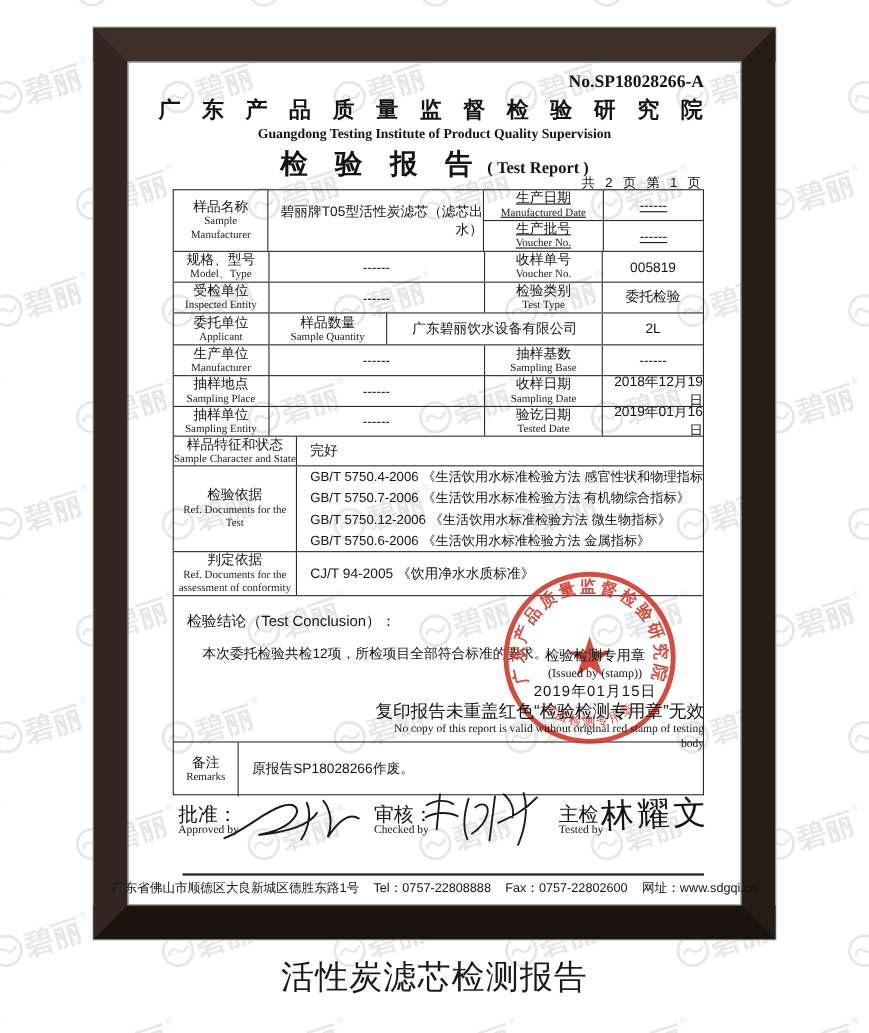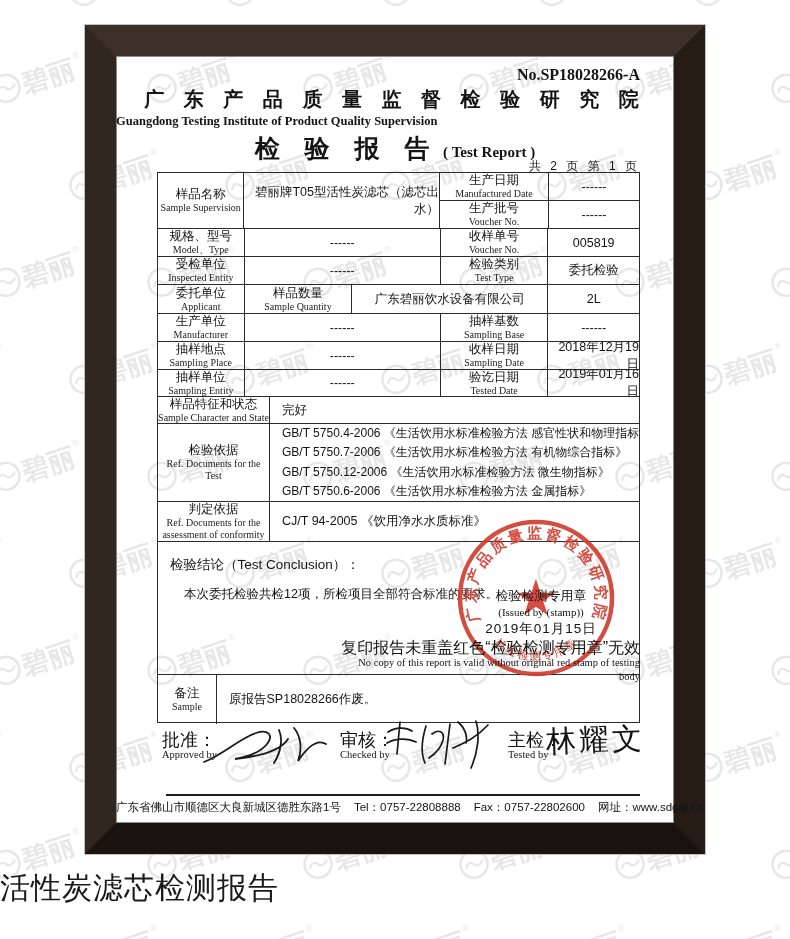--- a/index.html
+++ b/index.html
@@ -15,40 +15,40 @@
     position:absolute;left:85px;top:25px;width:620px;height:829px;box-sizing:border-box;
     border:31px solid #2e241d;
     border-top-color:#3c3028;border-left-color:#312720;border-right-color:#241c15;border-bottom-color:#1a130e;
     box-shadow:0 0 0 1px #c7c0ba, inset 0 0 0 1px rgba(0,0,0,.45);
     z-index:2;background:transparent;
   }
   
   .paper{position:absolute;left:116px;top:56px;width:558px;height:767px;z-index:3;}
   .report-no{position:absolute;top:10px;right:34px;font-family:"Liberation Serif",serif;font-weight:bold;font-size:16px;}
   .org-cn{position:absolute;top:30px;left:0;width:100%;text-align:center;font-size:20px;font-weight:bold;letter-spacing:7px;white-space:nowrap;}
-  .org-en{position:absolute;top:58px;left:0;width:100%;text-align:left;font-family:"Liberation Serif",serif;font-weight:bold;font-size:12.5px;}
+  .org-en{position:absolute;top:58px;left:0;width:100%;text-align:center;font-family:"Liberation Serif",serif;font-weight:bold;font-size:12.5px;}
   .title-row{position:absolute;top:76px;left:0;width:100%;text-align:center;white-space:nowrap;}
   .title-cn{font-size:25px;font-weight:bold;letter-spacing:9px;}
   .title-en{font-family:"Liberation Serif",serif;font-weight:bold;font-size:15px;}
   .page-info{position:absolute;top:102px;right:34px;font-size:12px;letter-spacing:3px;}
   
   .tbl{position:absolute;left:41px;top:116px;width:483px;height:551px;border:1px solid #2b2b2b;box-sizing:border-box;}
   .row{display:flex;box-sizing:border-box;}
   .bt{border-top:1px solid #2b2b2b;}
   .cell{box-sizing:border-box;display:flex;flex-direction:column;justify-content:center;align-items:center;text-align:center;overflow:hidden;}
   .bl{border-left:1px solid #2b2b2b;text-align:right;}
   .w86{width:86px}.w197{width:197px}.w108{width:108px}.w92{width:92px}.w111{width:111px}.w58{width:58px}
   .fill{flex:1;}
   .lcn{font-size:12.5px;line-height:15px;}
   .len{font-size:10px;line-height:12px;font-family:"Liberation Serif",serif;color:#1c1c1c;}
   .val{font-size:12.5px;}
   .left{align-items:flex-start;text-align:left;padding-left:12px;}
   .ref-line{font-size:12px;line-height:19.5px;white-space:nowrap;}
   .subcol{width:200px;display:flex;flex-direction:column;box-sizing:border-box;border-left:1px solid #2b2b2b;}
-  .subrow{display:flex;flex:1;box-sizing:border-box;}
+  .subrow{display:flex;flex:1;box-sizing:border-box;text-decoration:underline;}
   
   .concl{position:relative;height:133px;box-sizing:border-box;border-top:1px solid #2b2b2b;}
   .concl-head{position:absolute;left:12px;top:14px;font-size:13.5px;font-weight:normal;}
   .concl-text{position:absolute;left:26px;top:44px;font-size:12.5px;}
   
   .stamp{position:absolute;left:340px;top:462px;width:160px;height:160px;opacity:.9;z-index:5;}
   .issued{position:absolute;top:532px;right:34px;width:300px;text-align:right;z-index:6;}
   .iss-c{width:170px;margin:0 14px 0 auto;text-align:center;}
   .iss1{font-size:13px;line-height:16px;}
   .iss2{font-family:"Liberation Serif",serif;font-size:11px;line-height:16px;}
@@ -56,23 +56,23 @@
   .iss4{font-size:16px;line-height:16px;margin-top:2px;text-align:right;}
   .iss5{font-family:"Liberation Serif",serif;font-size:10.5px;line-height:14px;}
   
   .sig-group{position:absolute;z-index:6;}
   .sig-cn{font-size:18px;line-height:16px;}
   .sig-en{font-family:"Liberation Serif",serif;font-size:10.5px;line-height:13px;}
   .sig-svg{position:absolute;z-index:6;}
   .sig-name{position:absolute;z-index:6;font-size:30px;letter-spacing:3px;transform:rotate(-2deg);white-space:nowrap;}
   
   .foot-line{position:absolute;left:50px;top:738px;width:474px;border-top:2px solid #1e1e1e;}
-  .foot-text{position:absolute;top:744px;left:0;width:100%;display:flex;justify-content:flex-start;gap:13px;font-size:11.5px;white-space:nowrap;}
-  
-  .caption{position:absolute;left:0;top:868px;width:100%;text-align:left;font-size:30px;color:#1a1a1a;letter-spacing:1px;z-index:3;}
+  .foot-text{position:absolute;top:744px;left:0;width:100%;display:flex;justify-content:center;gap:13px;font-size:11.5px;white-space:nowrap;}
+  
+  .caption{position:absolute;left:0;top:868px;width:100%;text-align:center;font-size:30px;color:#1a1a1a;letter-spacing:1px;z-index:3;}
 </style>
 </head>
 <body>
 
 <div id="wm">
     <div class="wm-tile" style="left: -90px; top: -40px;"><svg width="100" height="42" viewBox="0 0 100 42">
         <circle cx="17" cy="21" r="13.5" fill="none" stroke="#e2e2e2" stroke-width="2.6"></circle>
         <path d="M8 23 Q 12 15 17 21 Q 21 26 27 19" fill="none" stroke="#e2e2e2" stroke-width="2.2"></path>
         <text x="34" y="32" font-size="27" font-weight="bold" fill="#e2e2e2">碧丽</text>
         <text x="90" y="14" font-size="9" fill="#e2e2e2">®</text>
@@ -480,21 +480,21 @@
     <span class="title-cn">检 验 报 告</span>
     <span class="title-en">( Test Report )</span>
   </div>
   <div class="page-info">共 2 页 第 1 页</div>
 
   <div class="tbl">
 
     <div class="row" style="height:55px">
       <div class="cell w86">
         <div class="lcn">样品名称</div>
-        <div class="len">Sample Supervision</div>
+        <div class="len">Sample Manufacturer</div>
       </div>
       <div class="cell w197 bl">
         <div class="val">碧丽牌T05型活性炭滤芯（滤芯出水）</div>
       </div>
       <div class="subcol">
         <div class="subrow">
           <div class="cell w108">
             <div class="lcn">生产日期</div>
             <div class="len">Manufactured Date</div>
           </div>
@@ -646,21 +646,21 @@
     </div>
 
     <div class="concl">
       <div class="concl-head">检验结论（Test Conclusion）：</div>
       <div class="concl-text">本次委托检验共检12项，所检项目全部符合标准的要求。</div>
     </div>
 
     <div class="row bt" style="height:50px">
       <div class="cell w58">
         <div class="lcn">备注</div>
-        <div class="len">Sample</div>
+        <div class="len">Remarks</div>
       </div>
       <div class="cell fill bl left">
         <div class="val">原报告SP18028266作废。</div>
       </div>
     </div>
   </div>
 
   <svg class="stamp" viewBox="0 0 160 160">
     <defs>
       <path id="ringArc" d="M 25.6 105.4 A 60 60 0 1 1 134.4 105.4" fill="none"></path>

